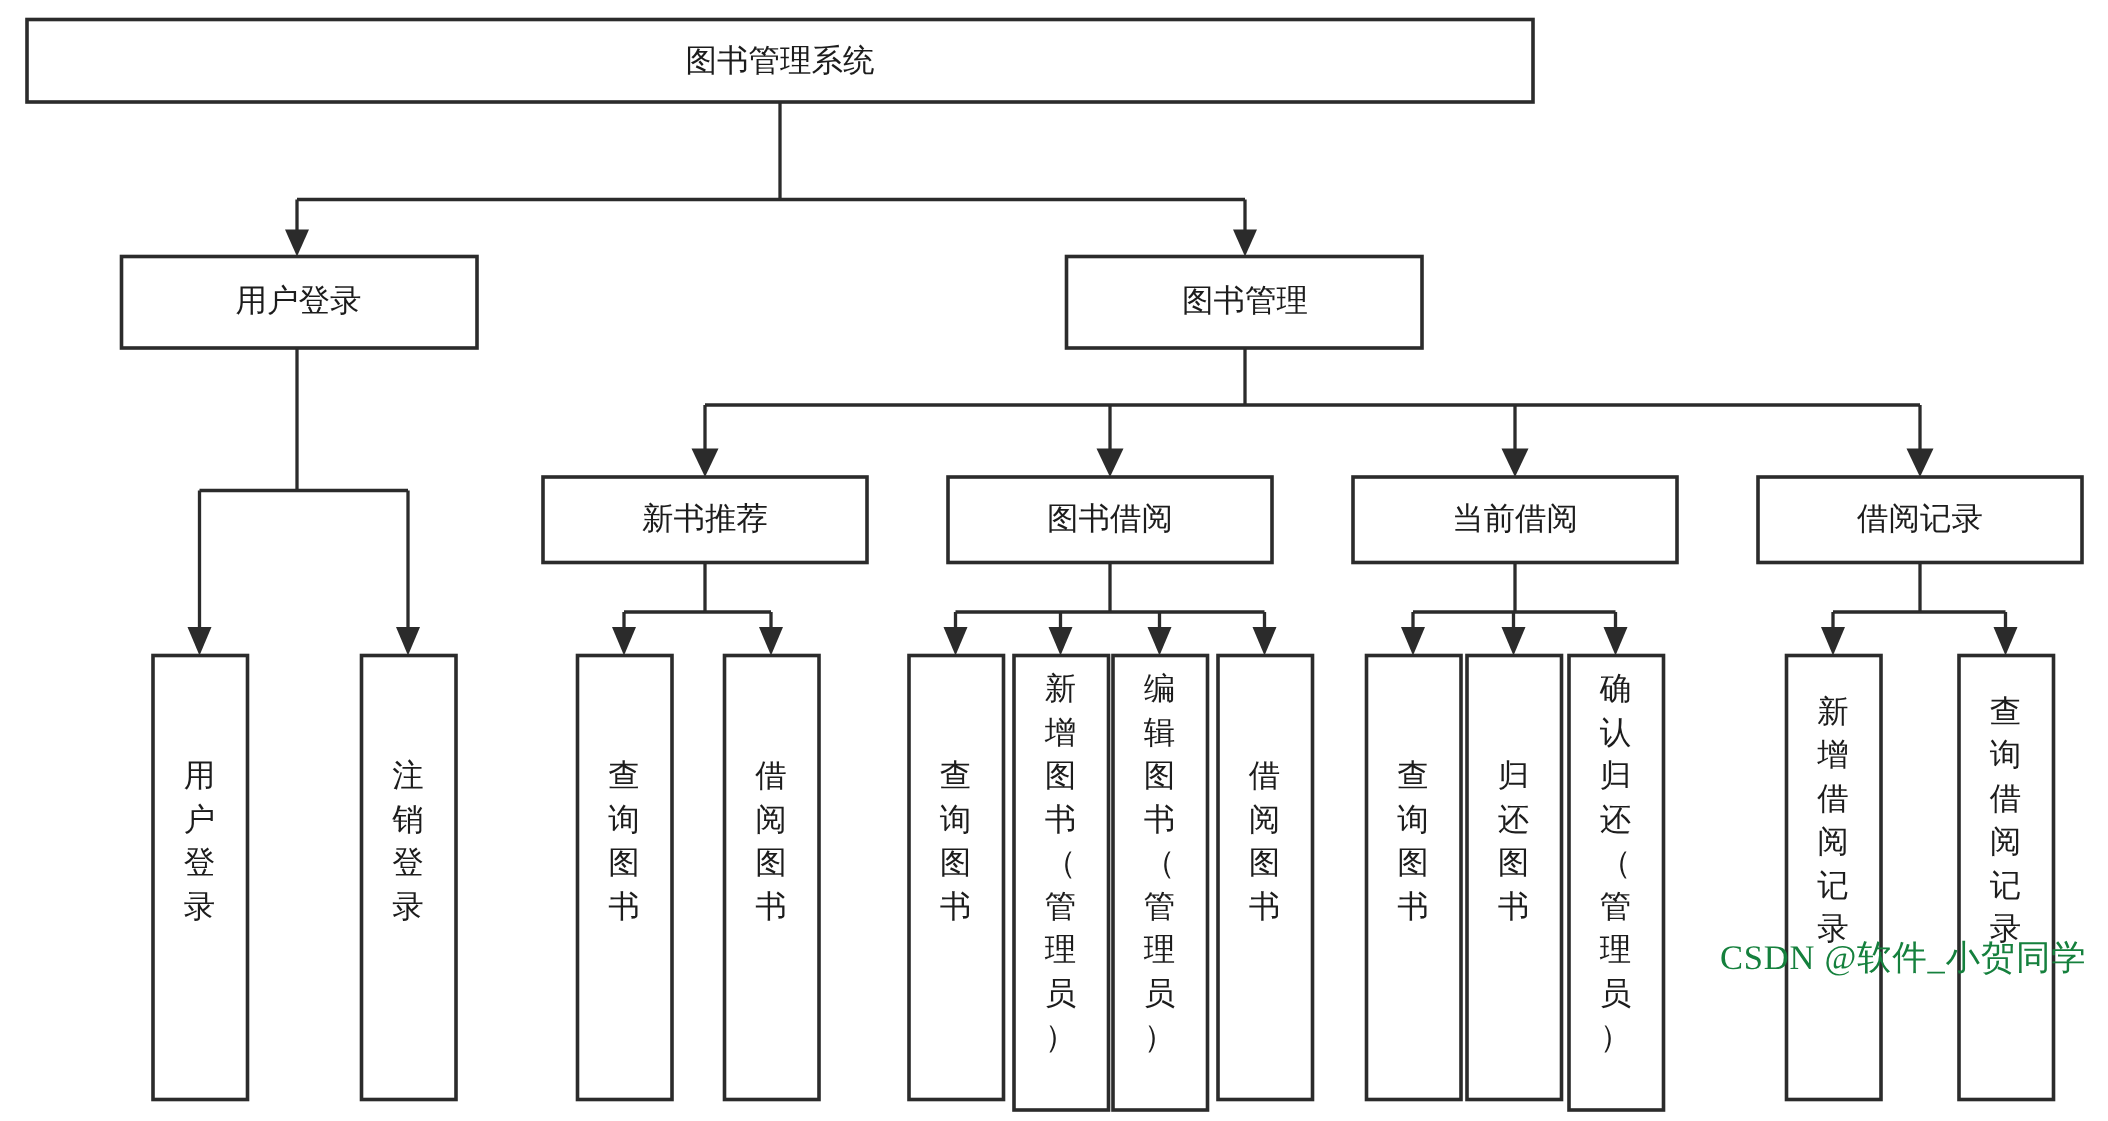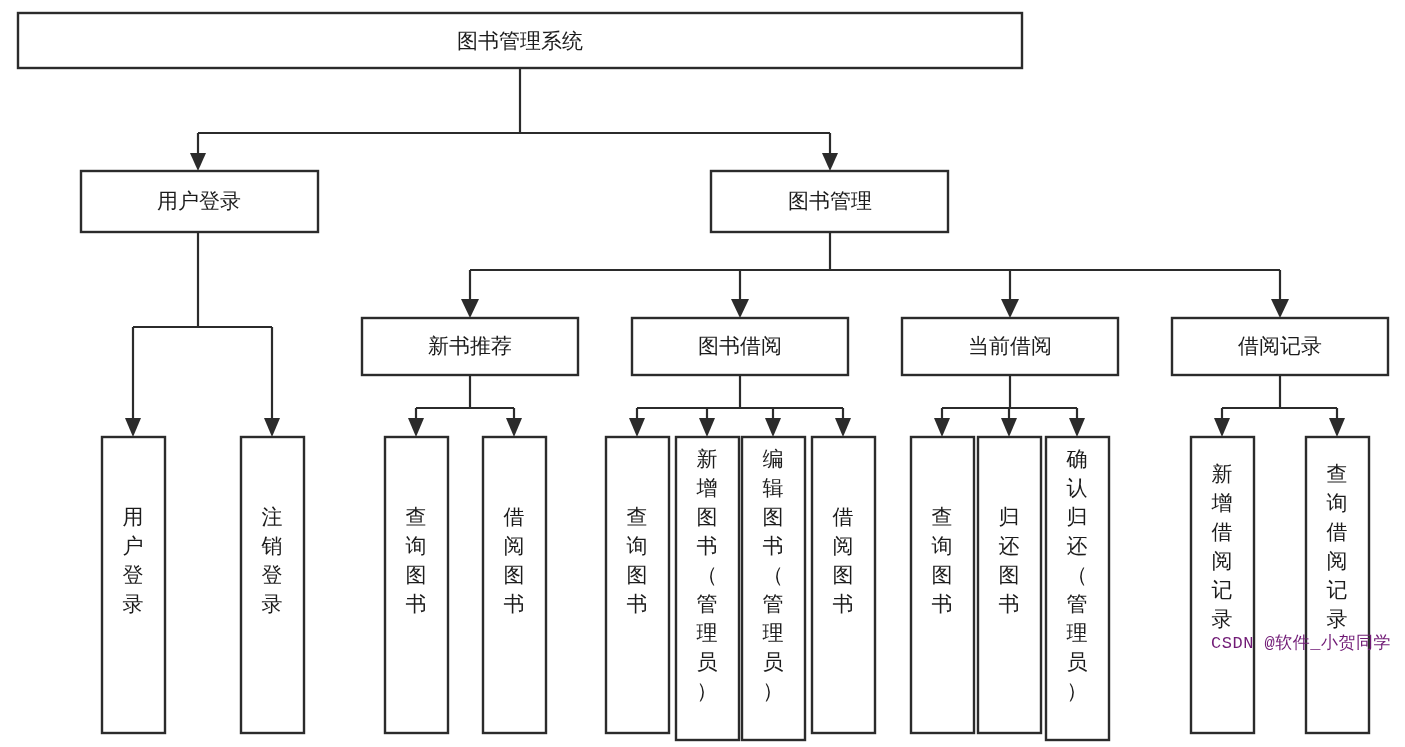--- a/index.html
+++ b/index.html
@@ -53,23 +53,23 @@
   .node-label-v {
     font-family: "Liberation Sans", "DejaVu Sans", sans-serif;
     font-size: 21px;
     fill: #1c1c1c;
     text-anchor: middle;
   }
   .watermark-text {
     position: absolute;
     right: 14px;
     bottom: 6px;
-    font-family: Liberation Mono, monospace;
-    font-size: 17px;
-    color: #701a75;
+    font-family: Liberation Serif, serif;
+    font-size: 23px;
+    color: #15803d;
     letter-spacing: 0.5px;
     white-space: nowrap;
     user-select: none;
   }
 </style>
 </head>
 <body>
 
 <div id="diagram-root">
 

